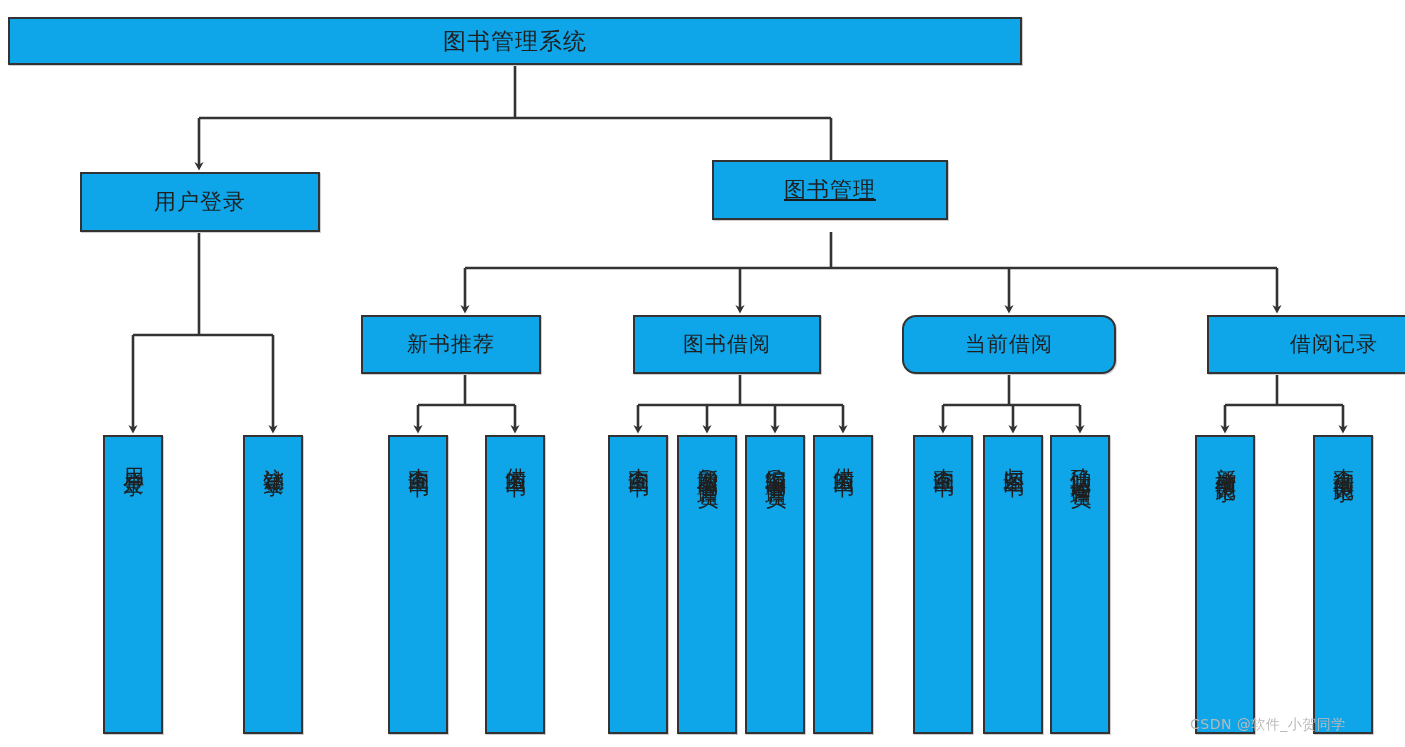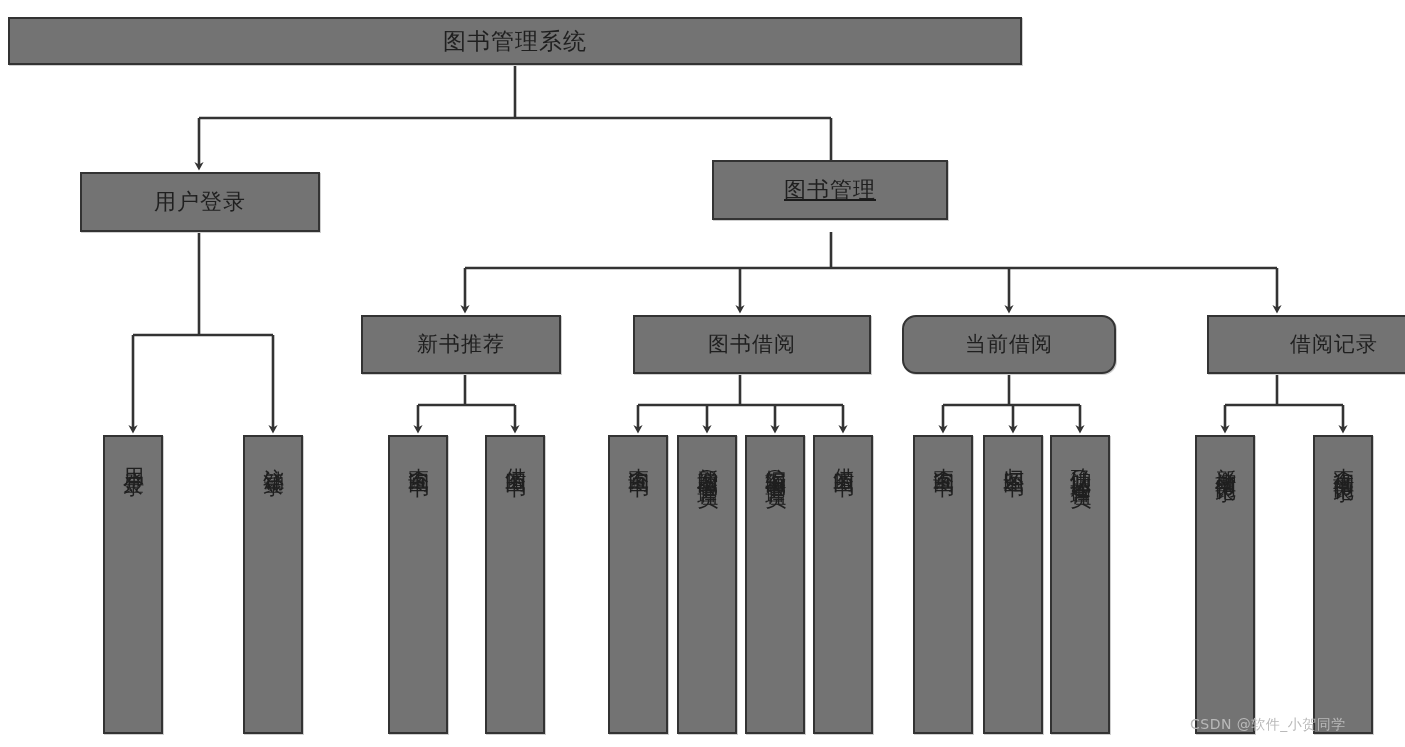--- a/index.html
+++ b/index.html
@@ -23,21 +23,21 @@
     left: 0;
     top: 0;
     width: 1405px;
     height: 747px;
     pointer-events: none;
   }
   .node {
     position: absolute;
     box-sizing: border-box;
     border: 2px solid #333333;
-    background: #737373;
+    background: #0ea5e9;
     display: flex;
     align-items: center;
     justify-content: center;
     color: #1a1a1a;
     box-shadow: 1px 1px 0 #cfcfcf;
   }
   .node-label {
     font-size: 22px;
     line-height: 1.15;
     letter-spacing: 1px;
@@ -130,24 +130,24 @@
     <span class="node-label">图书管理系统</span>
   </div>
 
   <div class="node level2" style="left:80px; top:172px; width:240px; height:60px;">
     <span class="node-label">用户登录</span>
   </div>
   <div class="node level2" style="left:712px; top:160px; width:236px; height:60px;text-decoration:underline;">
     <span class="node-label">图书管理</span>
   </div>
 
-  <div class="node level3" style="left:361px; top:315px; width:200px; height:59px;">
+  <div class="node level3" style="left:361px; top:315px; width:180px; height:59px;">
     <span class="node-label">新书推荐</span>
   </div>
-  <div class="node level3" style="left:633px; top:315px; width:238px; height:59px;">
+  <div class="node level3" style="left:633px; top:315px; width:188px; height:59px;">
     <span class="node-label">图书借阅</span>
   </div>
   <div class="node level3" style="left:902px; top:315px; width:214px; height:59px;border-radius:14px;">
     <span class="node-label">当前借阅</span>
   </div>
   <div class="node level3" style="left:1207px; top:315px; width:214px; height:59px;padding-left:40px;">
     <span class="node-label">借阅记录</span>
   </div>
 
   <div class="node leaf" style="left:103px; top:435px; width:60px; height:299px;">

